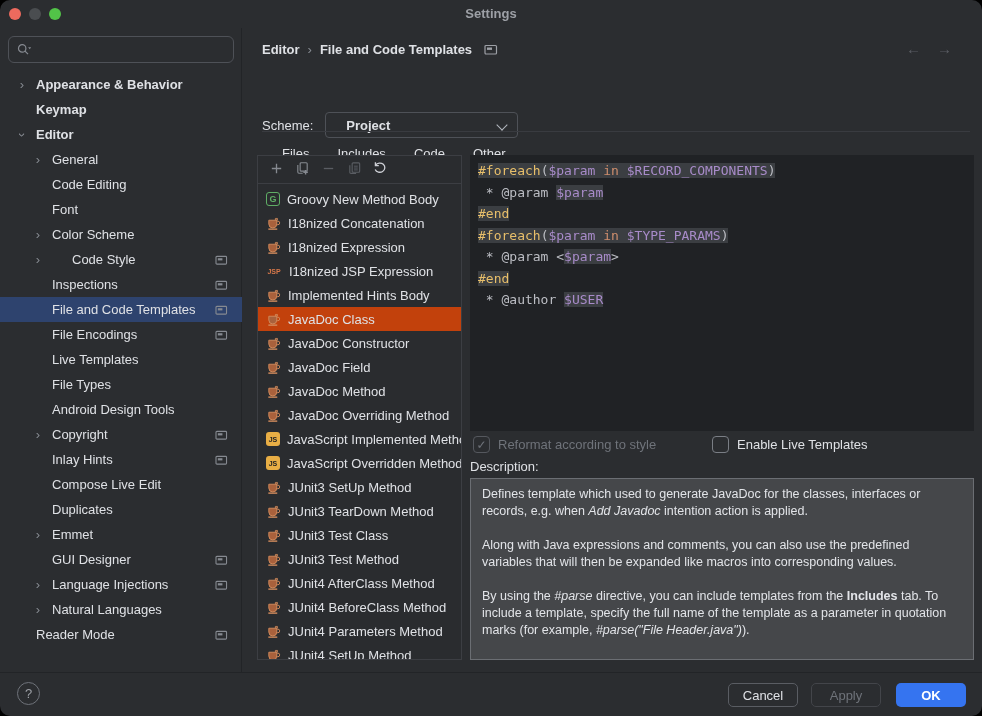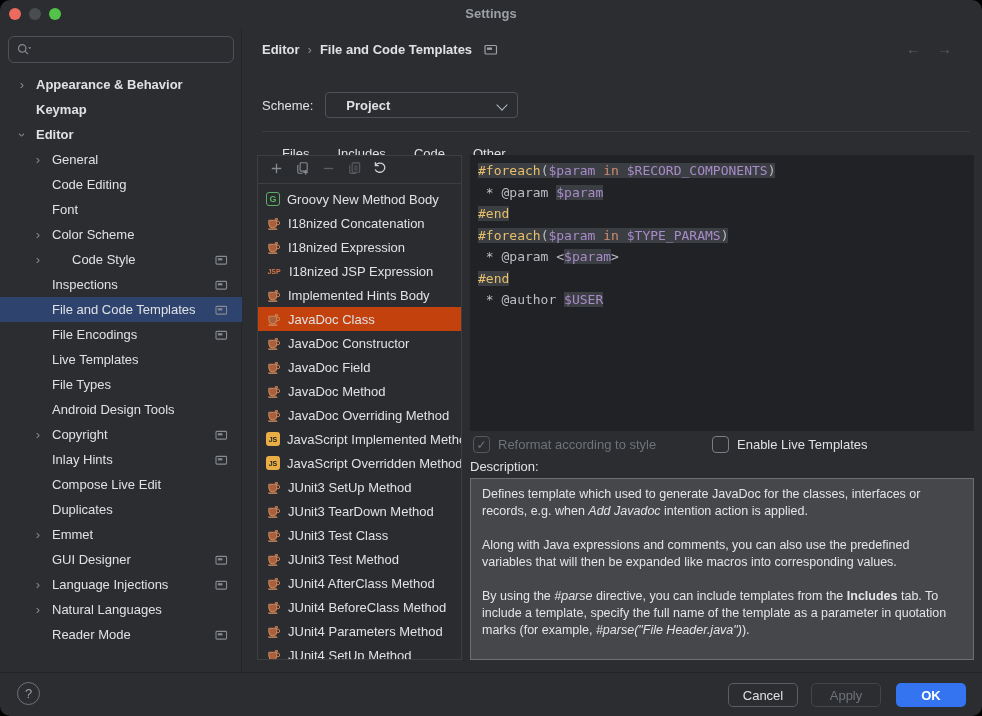--- a/index.html
+++ b/index.html
@@ -25,21 +25,21 @@
   .chev.exp { transform:rotate(90deg); }
   .tlabel { white-space:nowrap; }
   .tlabel.b { font-weight:bold; }
   .scr { position:absolute; right:14px; top:7px; }
 
   
   #main { position:absolute; left:243px; top:28px; width:739px; height:644px; }
   #breadcrumb { position:absolute; left:19px; top:14px; display:flex; align-items:center; gap:8px; font-weight:bold; }
   .bc-sep { color:#868A91; font-weight:normal; }
   #nav-arrows { position:absolute; right:30px; top:12px; color:#5A5D63; font-size:15px; display:flex; gap:16px; }
-  #scheme-row { position:absolute; left:19px; top:64px; display:flex; align-items:center; }
+  #scheme-row { position:absolute; left:19px; top:84px; display:flex; align-items:center; }
   #scheme-label { margin-right:12px; }
   #scheme-select { width:193px; height:26px; border:1px solid #4E5157; border-radius:4px; display:flex; align-items:center; padding:0 20px; font-weight:bold; position:relative; }
   .chev-down { width:8px; height:8px; border-left:1.5px solid #B4B8BF; border-bottom:1.5px solid #B4B8BF; transform:rotate(-45deg); position:absolute; right:11px; top:8px; }
   #scheme-divider { position:absolute; left:19px; right:12px; top:103px; height:1px; background:#393B40; }
   #tabs { position:absolute; left:25px; top:112px; display:flex; }
   .tab { padding:6px 14px 14px 14px; position:relative; cursor:default; }
   .tab.active::after { content:""; position:absolute; left:2px; right:2px; bottom:6px; height:3px; border-radius:2px; background:#6F737A; }
 
   
   #list-panel { position:absolute; left:14px; top:127px; width:205px; height:505px; border:1px solid #3C3E43; background:#2A2C2F; overflow:hidden; }
@@ -205,21 +205,21 @@
           <span class="scr"><svg width="13" height="11" viewBox="0 0 14 12">
               <rect x="1" y="1.5" width="11.5" height="8.5" rx="1" stroke="#868A91" fill="none" stroke-width="1.2"></rect>
               <rect x="3" y="3.5" width="5" height="2.4" fill="#868A91"></rect>
             </svg></span>
         </div>
         <div class="trow">
           <span class="chev " style="left:32px">›</span>
           <span class="tlabel " style="margin-left:52px">Natural Languages</span>
         </div>
         <div class="trow">
-          <span class="tlabel " style="margin-left:52px">Reader Mode</span>
+          <span class="tlabel " style="margin-left:36px">Reader Mode</span>
           <span class="scr"><svg width="13" height="11" viewBox="0 0 14 12">
               <rect x="1" y="1.5" width="11.5" height="8.5" rx="1" stroke="#868A91" fill="none" stroke-width="1.2"></rect>
               <rect x="3" y="3.5" width="5" height="2.4" fill="#868A91"></rect>
             </svg></span>
         </div>
       </div>
   </div>
 
   <div id="main">
     <div id="breadcrumb">

